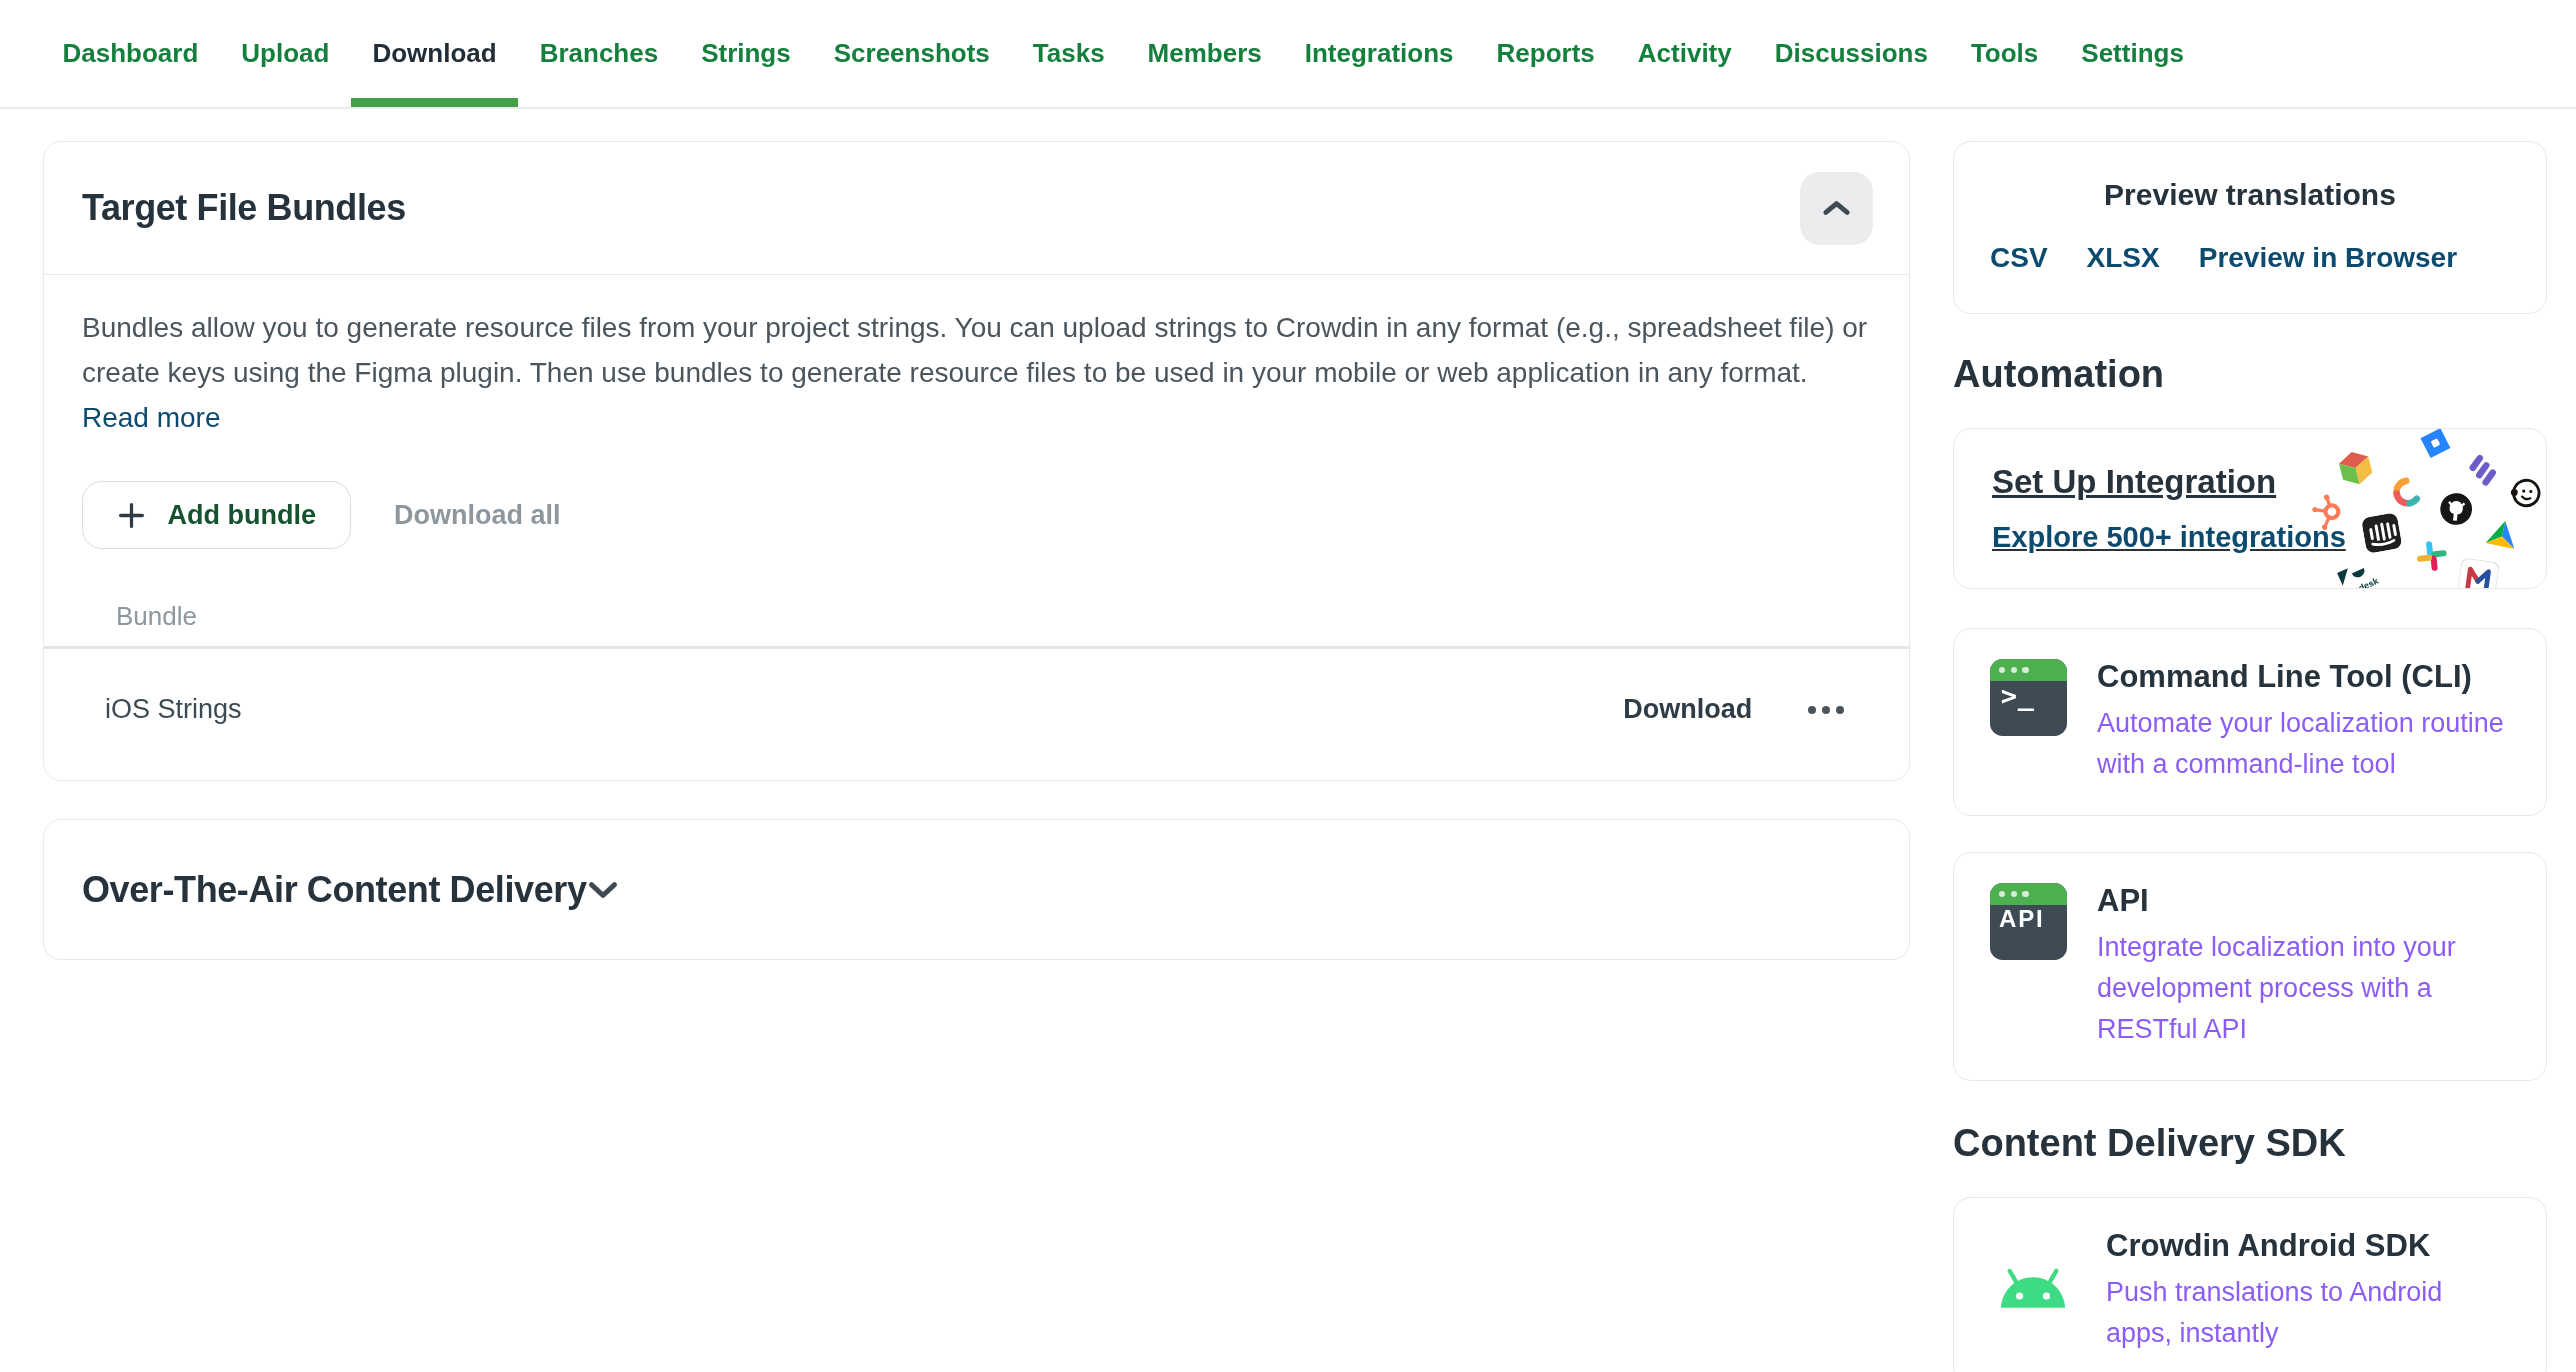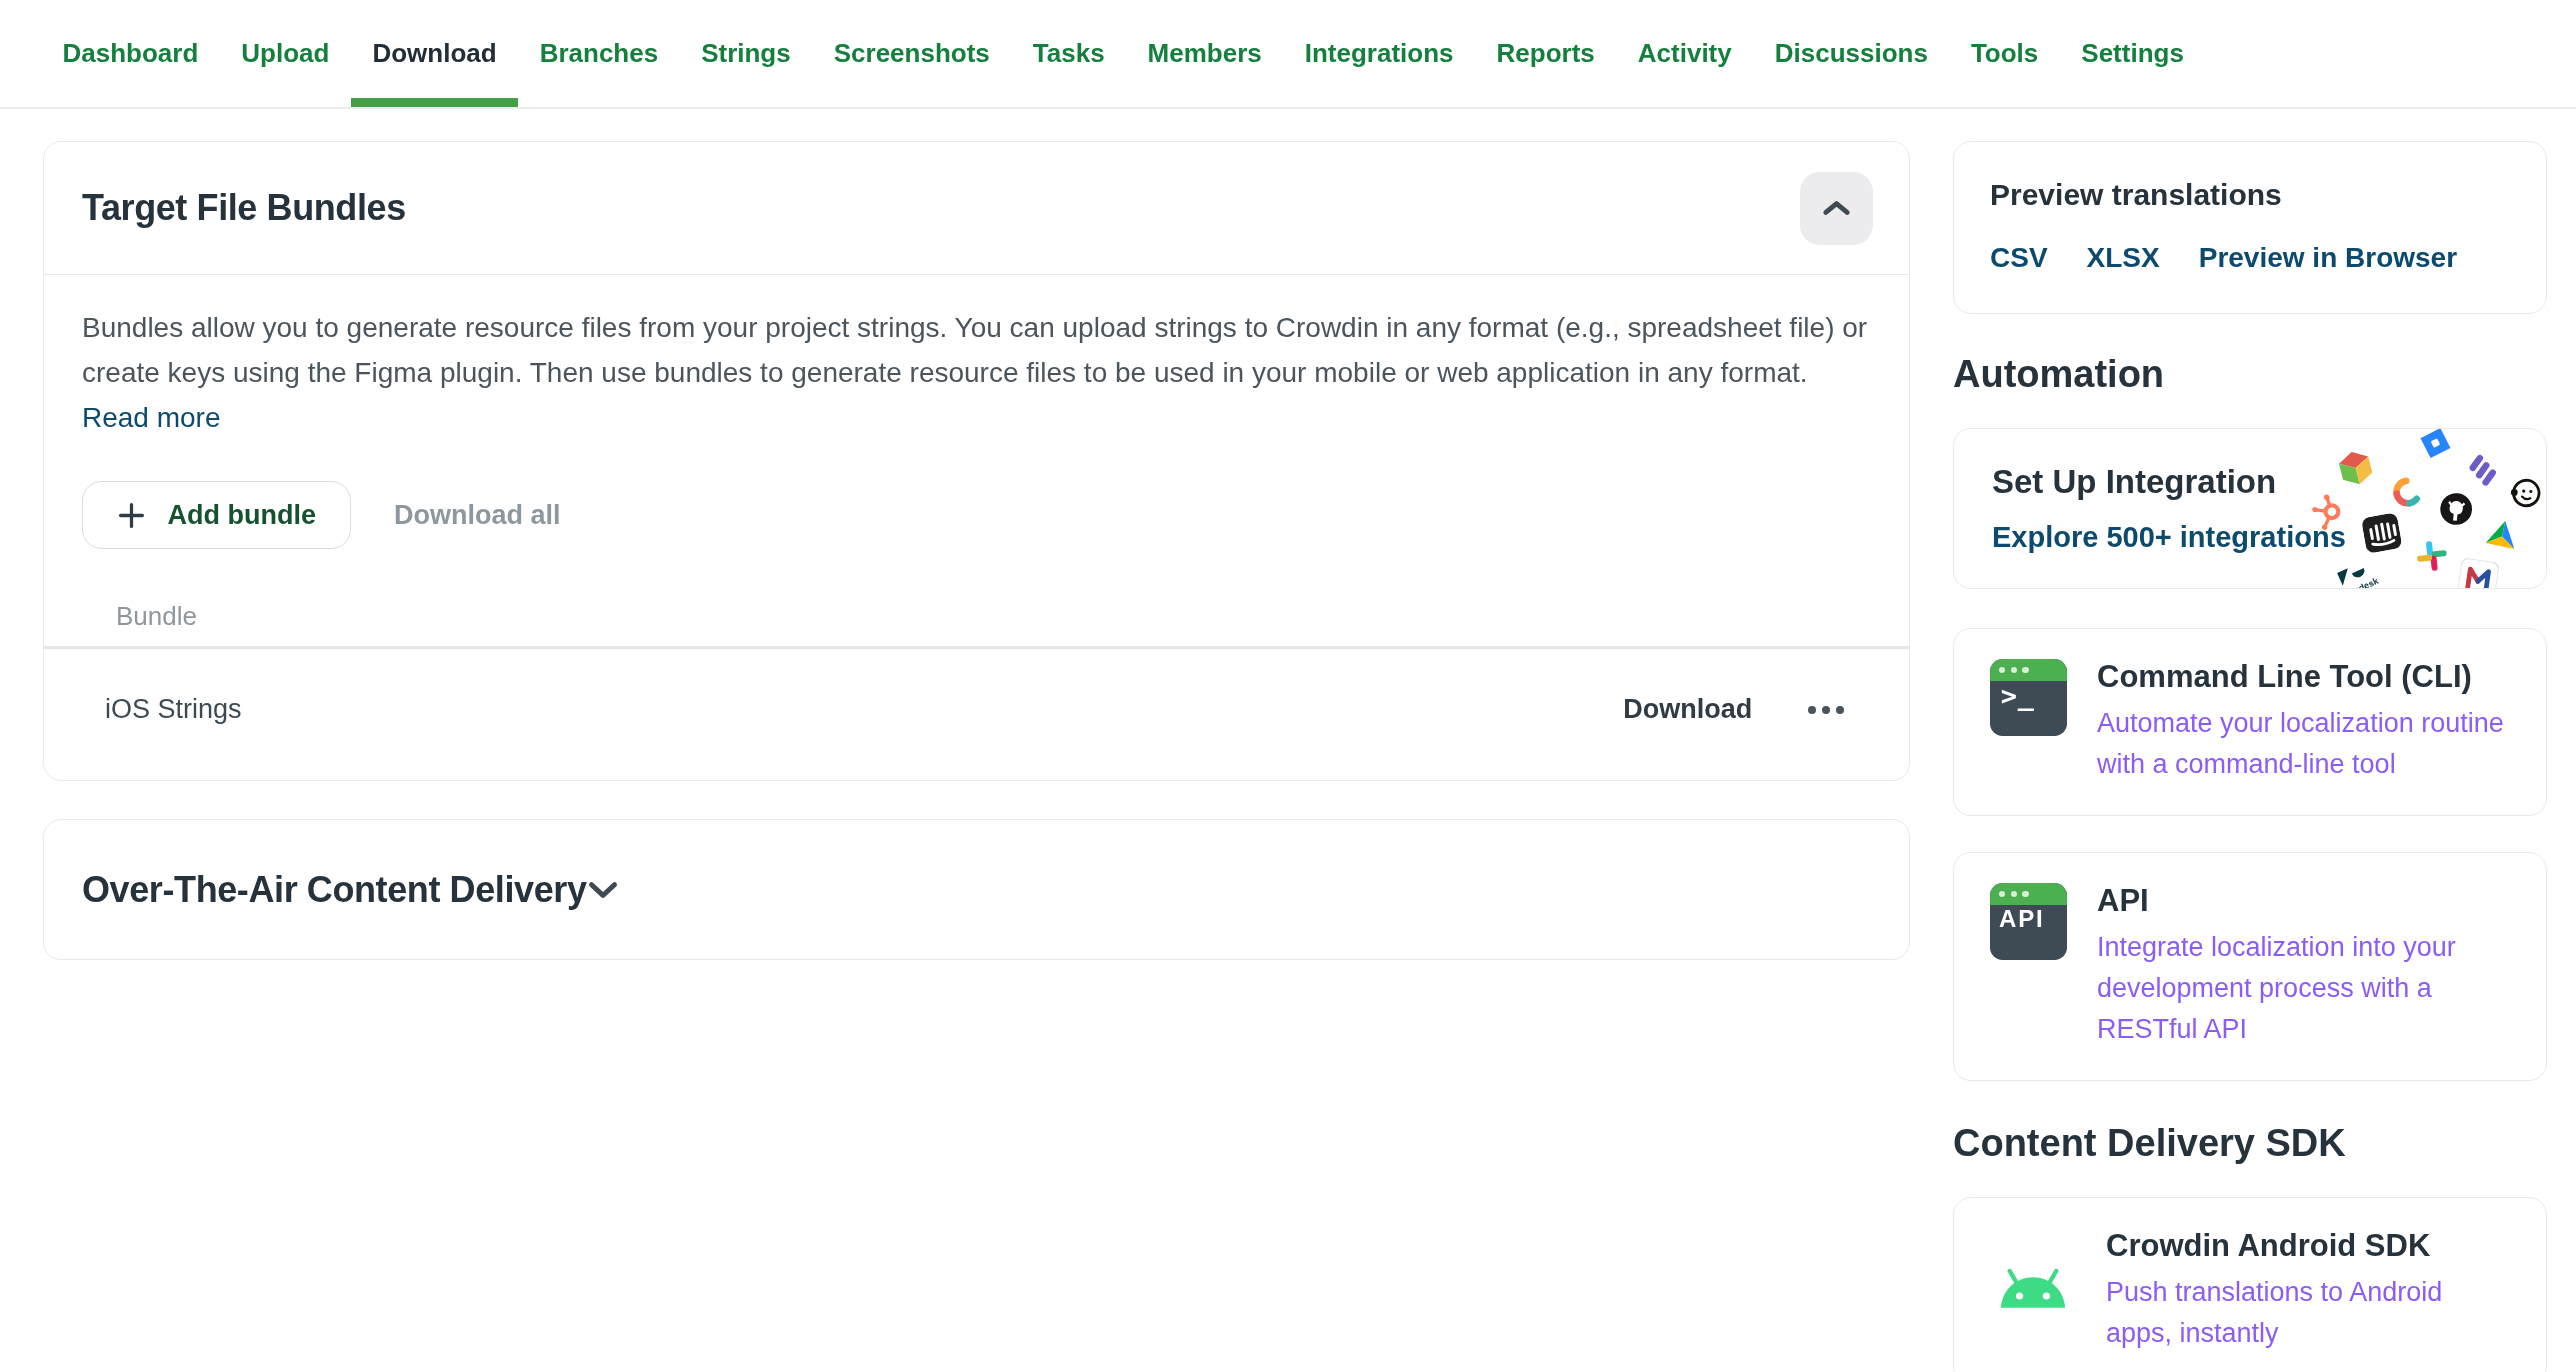--- a/index.html
+++ b/index.html
@@ -49,30 +49,30 @@
   .row-download { font-size:27px; font-weight:600; color:#2f3b45; text-decoration:none; cursor:pointer; }
   .dots { display:flex; gap:6.3px; cursor:pointer; padding:9px 3.6px; }
   .dots i { width:8px; height:8px; border-radius:50%; background:#4a545c; }
 
   
   .ota-card { margin-top:38px; height:141px; display:flex; align-items:center;
     padding:0 68px 0 38px; }
   .chev-plain { display:flex; align-items:center; cursor:pointer; background:none; border:none; }
 
   
-  .preview-card { padding:36px 36px 39px; }
+  .preview-card { padding:36px 36px 39px;text-align:center; }
   .preview-card h3 { font-size:30px; font-weight:700; }
   .preview-links { margin-top:30px; display:flex; gap:39px; }
   .preview-links a { font-size:28px; font-weight:600; }
   .section-heading { font-size:38px; font-weight:700; color:#26323c; }
   #automation-heading { margin:39px 0 32px; }
   #sdk-heading { margin:41px 0 32px; }
 
   .integration-card { position:relative; overflow:hidden; height:161px;
-    display:flex; flex-direction:column; justify-content:center; padding-left:38px; cursor:pointer; }
+    display:flex; flex-direction:column; justify-content:center; padding-left:38px; cursor:pointer;text-decoration:underline; }
   .integration-card h3 { font-size:33px; font-weight:700; }
   .integration-card .link-green { margin-top:19.7px; font-size:29px; font-weight:600; }
   .icon-cluster { position:absolute; top:0; right:0; width:286px; height:100%; pointer-events:none; }
   .icn { position:absolute; }
 
   .tool-card { margin-top:39px; display:flex; gap:30px; padding:30px 36px; align-items:flex-start; cursor:pointer; }
   .tool-card.centered { align-items:center; }
   .tool-title { font-size:31px; font-weight:700; color:#26323c; }
   .tool-desc { margin-top:8px; font-size:27px; line-height:41px; color:#8b5cf6; max-width:420px; }
 

